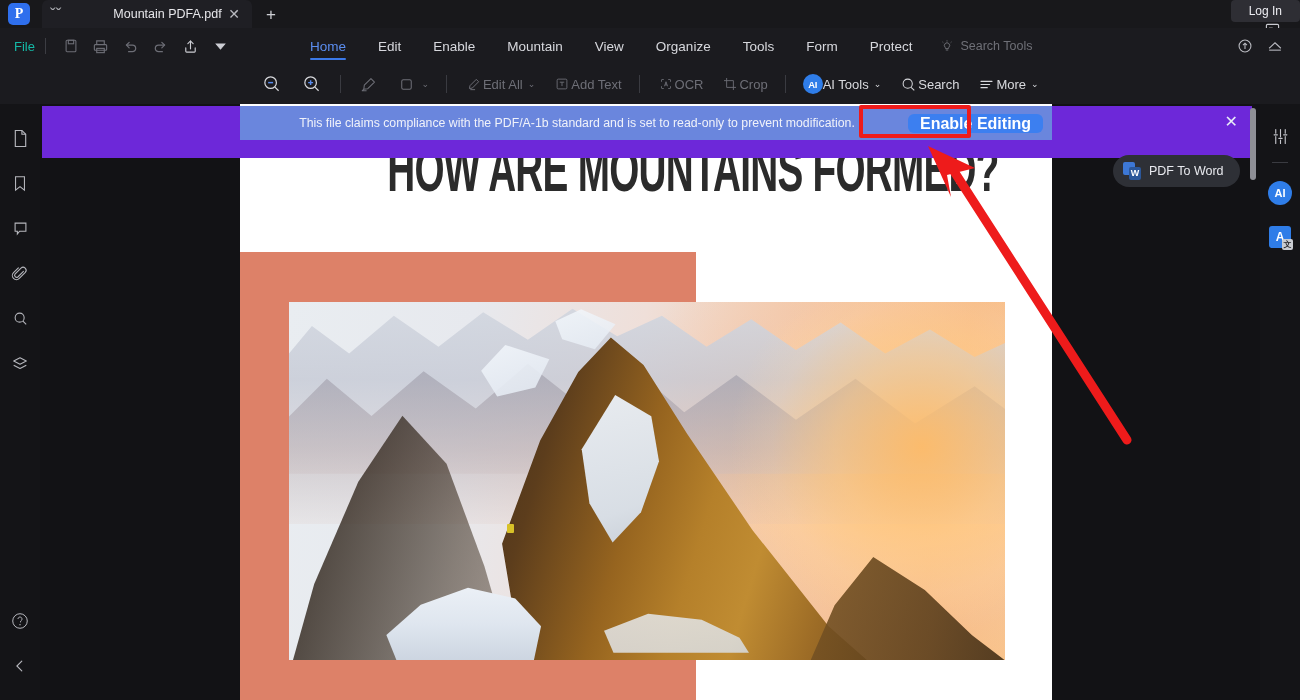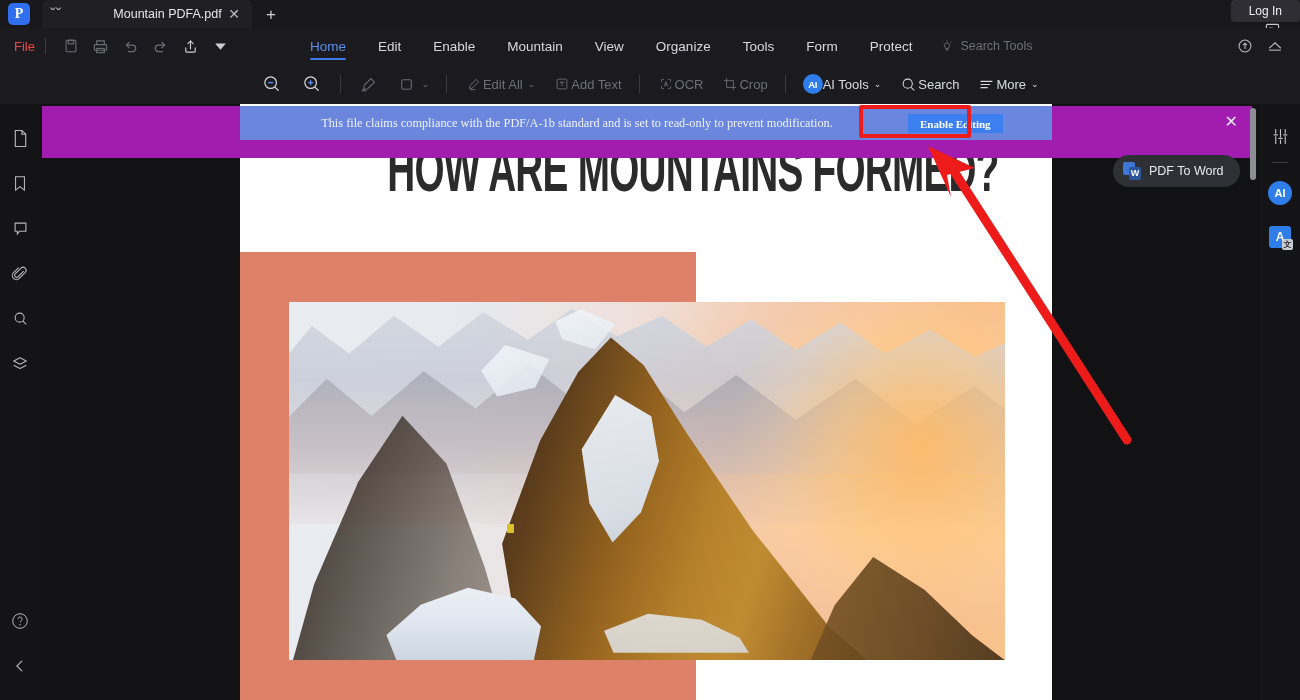--- a/index.html
+++ b/index.html
@@ -37,21 +37,21 @@
     padding: 4px 18px; line-height: 1.2;
   }
   .tb-ico { color: #c9cad0; margin-left: 14px; display: flex; align-items: center; justify-content: center; }
   .tb-sep { width: 1px; height: 15px; background: #45464c; margin-left: 16px; }
 
   
   .menubar {
     position: absolute; left: 0; top: 28px; width: 1300px; height: 36px;
     background: #1b1b1f; display: flex; align-items: center;
   }
-  .file-btn { color: #ef4444; font-size: 13px; margin-left: 14px; }
+  .file-btn { color: #14b8a6; font-size: 13px; margin-left: 14px; }
   .m-sep { width: 1px; height: 16px; background: #3c3d43; margin: 0 10px; }
   .q-ico { width: 30px; height: 26px; display: flex; align-items: center; justify-content: center; color: #6d6e76; }
   .q-ico.on { color: #cdced4; }
   .menus { display: flex; align-items: center; margin-left: 58px; height: 36px; }
   .menu-item {
     color: #d7d8dd; font-size: 13.5px; padding: 0 16px; height: 36px;
     display: flex; align-items: center; position: relative;
   }
   .menu-item.active { color: #5b8def; }
   .menu-item.active::after {
@@ -201,38 +201,38 @@
     opacity: 0.8;
   }
   .hiker {
     position: absolute; left: 30.5%; top: 62%; width: 7px; height: 9px;
     background: #d8c128; border-radius: 1px;
   }
 
   
   .banner {
     position: absolute; left: 42px; top: 106px; width: 1210px; height: 52px;
-    background: #a21caf; display: flex; align-items: center; font-family: Liberation Serif, serif;
+    background: #6d28d9; display: flex; align-items: center;
   }
   .banner-light {
     position: absolute; left: 198px; top: 0; width: 812px; height: 34px;
     background: #6a86dd;
   }
   .banner-inner {
     position: absolute; left: 0; top: 0; width: 1210px; height: 34px;
     display: flex; align-items: center;
   }
   .banner-text {
     position: absolute; left: 250px; width: 570px; text-align: center;
     color: #f0f2fa; font-size: 12.3px; line-height: 1;
   }
   .enable-btn {
     position: absolute; left: 866px; top: 8px; height: 19px;
-    background: #3c7ff0; color: #ffffff; font-size: 11px; font-weight: bold;
-    border-radius: 0; padding: 0 12px; display: flex; align-items: center;
+    background: #3c7ff0; color: #ffffff; font-size: 16px; font-weight: bold;
+    border-radius: 6px; padding: 0 12px; display: flex; align-items: center;
   }
   .banner-close {
     position: absolute; right: 14px; top: 8px; color: #e8ecf8; font-size: 16px; line-height: 1;
   }
 
   
   .pdf2word {
     position: absolute; left: 1113px; top: 155px; height: 32px;
     background: #2e3036; border-radius: 16px; display: flex; align-items: center;
     padding: 0 16px 0 10px; color: #e9eaef; font-size: 12.5px;

